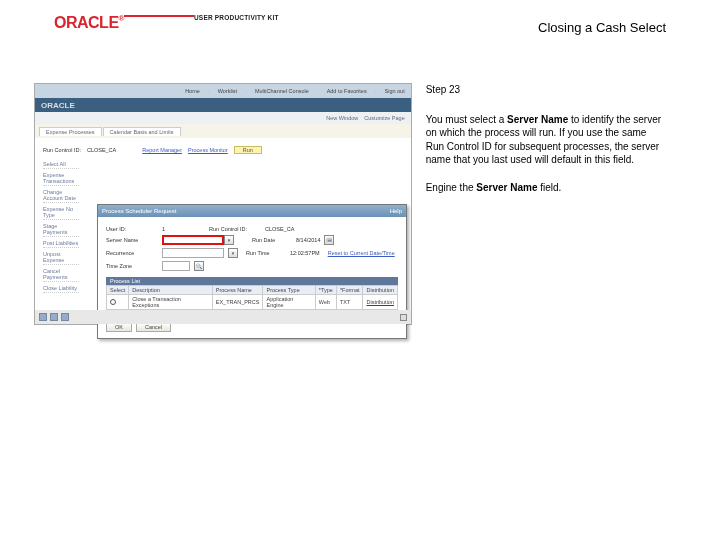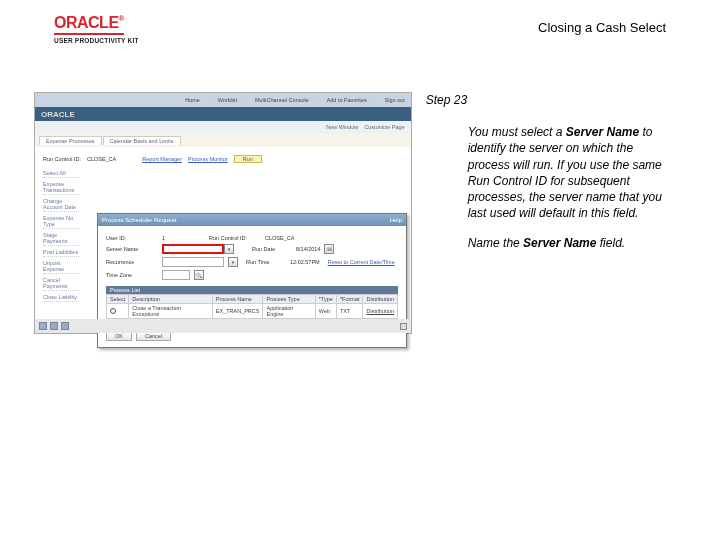--- a/index.html
+++ b/index.html
@@ -1,18 +1,18 @@
 <!DOCTYPE html>
 <html><head>
 <meta charset="utf-8">
 <style>
   * { box-sizing: border-box; margin: 0; padding: 0; }
   body { font-family: Arial, sans-serif; background: #fff; width: 720px; height: 540px; position: relative; }
   .header { display: flex; justify-content: space-between; align-items: flex-start; padding: 14px 54px 8px 54px; }
-  .logo-block { display: flex; flex-direction: column; }
+  .logo-block { display: flex; flex-direction: row; }
   .oracle-logo { font-family: Arial, sans-serif; font-weight: bold; font-size: 16px; color: #d9252d; letter-spacing: -0.5px; }
   .oracle-logo .reg { font-size: 8px; vertical-align: top; color: #d9252d; }
   .logo-underline { height: 2px; width: 70px; background: #d9252d; margin: 1px 0 2px 0; }
   .upk { font-size: 6.5px; font-weight: bold; color: #222; letter-spacing: 0.2px; }
   .doc-title { font-size: 13px; color: #000; margin-top: 6px; }
   .content { display: flex; padding: 40px 54px 0 34px; gap: 14px; }
   .shot { width: 396px; border: 1px solid #aaa; background: #e8e8e8; position: relative; font-size: 6px; color: #333; }
   .app-top { background: #c7d4e2; height: 14px; display: flex; align-items: center; justify-content: flex-end; gap: 8px; padding: 0 6px; font-size: 5.5px; color: #444; }
   .app-top span { cursor: default; }
   .sep { color: #999; }
@@ -38,23 +38,23 @@
   .proc-hdr { background: #5e779b; color: #fff; padding: 1px 4px; margin-top: 6px; font-size: 5.5px; }
   .proc-table { width: 100%; border-collapse: collapse; font-size: 5.5px; margin-top: 0; }
   .proc-table th { background: #e9eef5; color: #445; text-align: left; padding: 1px 3px; border: 1px solid #ccc; font-weight: normal; }
   .proc-table td { padding: 1px 3px; border: 1px solid #ccc; color: #444; }
   .radio { display: inline-block; width: 6px; height: 6px; border: 1px solid #555; border-radius: 50%; margin-right: 2px; vertical-align: middle; }
   .modal-foot { display: flex; gap: 4px; padding: 6px 8px; }
   .mbtn { border: 1px solid #aaa; background: linear-gradient(#fff,#e7e7dc); padding: 1px 8px; font-size: 5.5px; color: #444; }
   .bottom-bar { position: absolute; bottom: 0; left: 0; right: 0; height: 14px; background: #e8e8e8; display: flex; align-items: center; padding: 0 4px; gap: 3px; }
   .bb-icon { width: 8px; height: 8px; background: #9ac; border: 1px solid #789; }
   .bb-slider { position: absolute; right: 4px; width: 7px; height: 7px; border: 1px solid #888; background: #ddd; }
-  .instr { width: 252px; font-size: 12px; color: #000; line-height: 1.35; font-style: italic; }
+  .instr { width: 252px; font-size: 10px; color: #000; line-height: 1.35; }
   .instr .step { margin-bottom: 16px; }
-  .instr p { margin-bottom: 14px; margin-left: 42px; }
+  .instr p { margin-bottom: 14px; }
 </style>
 </head>
 <body>
 
 <div class="header">
   <div class="logo-block">
     <div class="oracle-logo">
       <span>ORACLE</span><span class="reg">®</span>
     </div>
     <div class="logo-underline"></div>
@@ -177,16 +177,16 @@
       <span class="bb-slider"></span>
     </div>
   </div>
 
   <div class="instr">
     <div class="step">Step 23</div>
     <p>
       <span>You must select a </span><b>Server Name</b><span> to identify the server on which the process will run. If you use the same Run Control ID for subsequent processes, the server name that you last used will default in this field.</span>
     </p>
     <p>
-      <span>Name the </span><b>Server Name</b><span> field.</span>
+      <span>Engine the </span><b>Server Name</b><span> field.</span>
     </p>
   </div>
 </div>
 
 </body></html>

